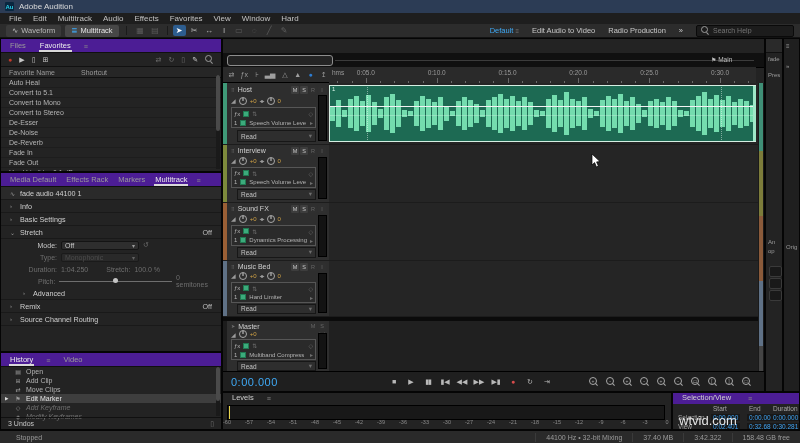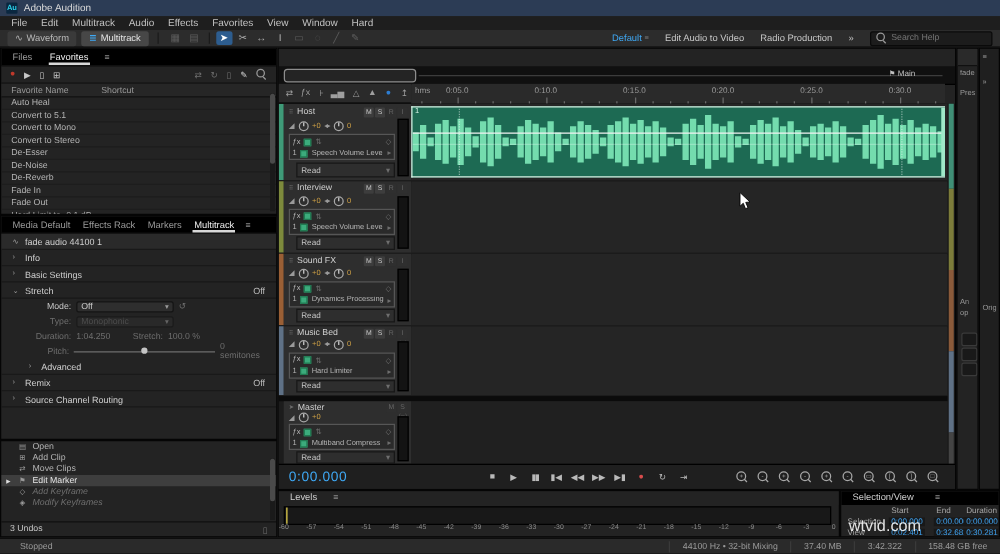--- a/index.html
+++ b/index.html
@@ -22,21 +22,21 @@
   .toolico.active{background:#2d5d8f;border-radius:2px;color:#fff}
   .vsep{width:1px;height:9px;background:#1a1a1a;margin:0 3px}
   #wsgroup{margin-left:auto;display:flex;align-items:center;gap:13px;font-size:7.5px}
   #searchbox{width:88px;height:10px;background:#1c1c1c;border:1px solid #0a0a0a;border-radius:2px;display:flex;align-items:center;gap:3px;padding:0 4px}
   #searchbox input{background:transparent;border:0;outline:0;color:#9a9a9a;font-size:7px;width:70px;font-family:inherit;padding:0}
   .mag{position:relative;width:9px;height:9px;flex:none}
   .mag .c{position:absolute;left:0;top:0;width:5px;height:5px;border:1px solid #9a9a9a;border-radius:50%}
   .mag::after{content:"";position:absolute;width:3px;height:1px;background:#9a9a9a;right:1px;bottom:1px;transform:rotate(45deg)}
   
   .panel{position:absolute;background:#232323;border:1px solid #050505;box-sizing:border-box;overflow:hidden}
-  .ptabs{height:13px;display:flex;align-items:flex-end;gap:12px;padding:0 8px;background:#000000;font-size:7.5px;color:#9a9a9a;border-bottom:1px solid #101010}
+  .ptabs{height:13px;display:flex;align-items:flex-end;gap:12px;padding:0 8px;background:#4c1d95;font-size:7.5px;color:#9a9a9a;border-bottom:1px solid #101010}
   .ptab{padding:2px 1px 2px}
   .ptab.active{color:#ececec;border-bottom:2px solid #d8d8d8;padding-bottom:0}
   .pmenu{color:#8a8a8a;font-size:7px;padding-bottom:2px}
   
   .icobar{height:13px;display:flex;align-items:center;padding:0 7px;gap:7px;border-bottom:1px solid #101010}
   .colhdr{height:10px;display:flex;align-items:center;background:#262626;border-bottom:1px solid #101010;color:#9a9a9a;padding-left:8px}
   .frow{height:9px;line-height:9px;padding-left:8px;color:#b4b4b4;border-bottom:1px solid #1d1d1d;white-space:nowrap}
   .scroll{position:absolute;right:1px;top:36px;bottom:2px;width:4px;background:#1a1a1a}
   .scroll .th{position:absolute;left:0;width:4px;top:0;height:60%;background:#4a4a4a;border-radius:2px}
   
@@ -289,20 +289,25 @@
         <span>Remix</span>
         <span class="secoff">Off</span>
       </div>
     <div class="secrow">
         <span class="arr">›</span>
         <span>Source Channel Routing</span>
       </div>
   </div>
 
   <div class="panel" style="left:0;top:352px;width:222px;height:78px">
+    <div class="ptabs">
+      <span class="ptab active">History</span>
+      <span class="pmenu">≡</span>
+      <span class="ptab">Video</span>
+    </div>
     <div id="histrows">
         <div class="hrow">
           <span style="width: 5px; font-size: 4.5px; color: rgb(221, 221, 221);"> </span>
           <span class="hico">▤</span>
           <span>Open</span>
         </div>
         <div class="hrow">
           <span style="width: 5px; font-size: 4.5px; color: rgb(221, 221, 221);"> </span>
           <span class="hico">⊞</span>
           <span>Add Clip</span>
@@ -782,21 +787,21 @@
         <span class="ltick" style="left: 330px;">-15</span>
         <span class="ltick" style="left: 352px;">-12</span>
         <span class="ltick" style="left: 374px;">-9</span>
         <span class="ltick" style="left: 396px;">-6</span>
         <span class="ltick" style="left: 418px;">-3</span>
         <span class="ltick" style="left: 440px;">0</span>
       </div>
   </div>
 
   <div class="panel" id="selview">
-    <div class="ptabs" style="height:11px;background:#000000;border-bottom:0;gap:16px">
+    <div class="ptabs" style="height:11px;background:#4c1d95;border-bottom:0;gap:16px">
       <span class="ptab" style="color:#cfcfcf">Selection/View</span>
       <span class="pmenu">≡</span>
     </div>
     <div id="svtable">
         <span class="svhdr" style="left: 40px;">Start</span>
         <span class="svhdr" style="left: 76px;">End</span>
         <span class="svhdr" style="left: 100px;">Duration</span>
         <span class="svlab" style="left: 5px; top: 21px;">Selection</span>
         <span class="svval" style="left: 38px; top: 21px;">0:00.000</span>
         <span class="svval" style="left: 74px; top: 21px;">0:00.000</span>

